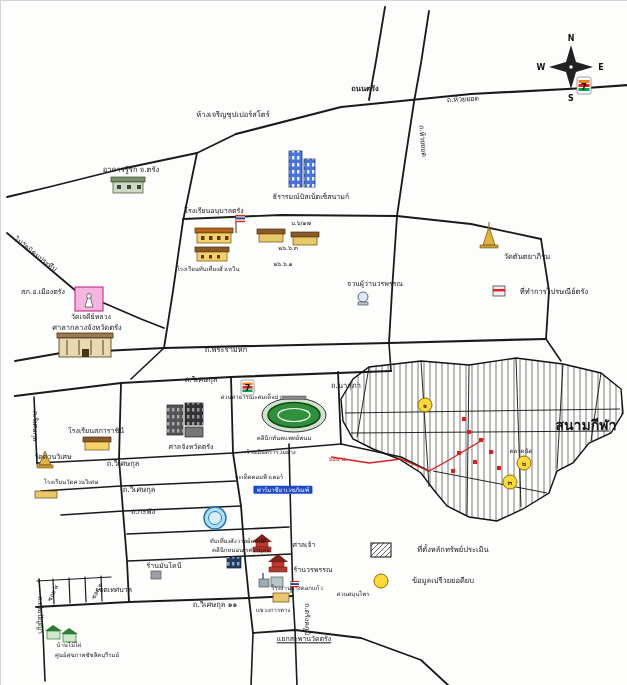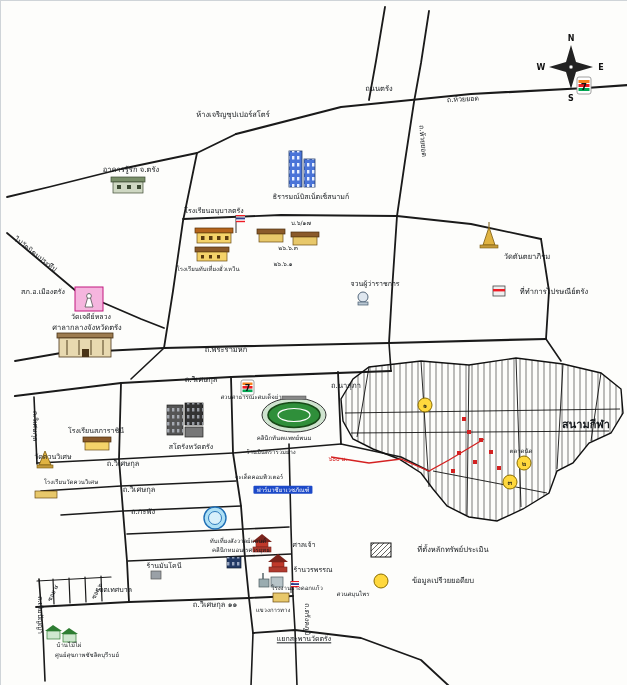--- a/index.html
+++ b/index.html
@@ -1,20 +1,20 @@
 <!DOCTYPE html>
 <html><head>
 <meta charset="utf-8">
 <style>
   html,body{margin:0;padding:0;background:#e8eaec;font-family:"DejaVu Sans","Liberation Sans",sans-serif;}
   .stage{position:relative;width:627px;height:685px;background:#fdfdfb;margin:0 auto;border:1px solid #cfd4d8;overflow:hidden;}
   .stage svg{position:absolute;left:0;top:0;}
   .lbl{position:absolute;transform:translate(-50%,-50%) rotate(var(--r,0deg));transform-origin:center;
        font-size:7px;color:#14181c;white-space:nowrap;line-height:1.05;text-align:center;}
-  .sm{font-size:6px;} .md{font-size:7.5px;} .lg{font-size:11px;font-weight:bold;text-align:center;}
+  .sm{font-size:6px;} .md{font-size:7.5px;} .lg{font-size:14px;font-weight:bold;text-align:center;}
   .underline{text-decoration:underline;}
   .red{color:#d42121;}
   .sign-blue{background:#1c49c8;color:#fff;padding:1px 3px;font-size:6px;border-radius:1px;}
   .svgt{font-family:"DejaVu Sans","Liberation Sans",sans-serif;fill:#111;}
 </style>
 </head>
 <body>
 
 <div class="stage">
 
@@ -297,46 +297,46 @@
   </g>
 
   <g>
     <rect x="370" y="542" width="20" height="14" fill="url(#diag)" stroke="#111" stroke-width="1"></rect>
   </g>
   <g>
     <circle cx="380" cy="580" r="7" fill="#ffd83d" stroke="#8a6d00" stroke-width="1"></circle>
   </g>
 </svg>
 
-<div class="lbl md" style="left:378px;top:88px;">ถนนตรัง</div>
+<div class="lbl md" style="left:364px;top:88px;font-weight:bold;">ถนนตรัง</div>
 <div class="lbl" style="left:462px;top:99px;--r:-3deg;">ถ.ห้วยยอด</div>
 <div class="lbl" style="left:421px;top:140px;--r:85deg;">ถ.ห้วยยอด</div>
 <div class="lbl md" style="left:232px;top:114px;">ห้างเจริญซุปเปอร์สโตร์</div>
 <div class="lbl md" style="left:130px;top:169px;">อาคารรู้รัก จ.ตรัง</div>
 <div class="lbl" style="left:310px;top:197px;">ธิรารมณ์บิสเน็ตเซ็สนามก์</div>
 <div class="lbl" style="left:213px;top:211px;">โรงเรียนอนุบาลตรัง</div>
 <div class="lbl sm" style="left:300px;top:222px;">บ.๖/๑๗</div>
 <div class="lbl sm" style="left:287px;top:247px;">๒๖.๖.๓</div>
 <div class="lbl sm" style="left:282px;top:263px;">๒๖.๖.๑</div>
 <div class="lbl md" style="left:526px;top:256px;">วัดตันตยาภิรม</div>
 <div class="lbl sm" style="left:207px;top:268px;">โรงเรียนทับเที่ยงฮั่วเหวิน</div>
 <div class="lbl" style="left:34px;top:254px;--r:38deg;">ไปวัดนิคมประทีป</div>
 <div class="lbl" style="left:42px;top:292px;">สภ.อ.เมืองตรัง</div>
 <div class="lbl" style="left:90px;top:317px;">วัดเจดีย์หลวง</div>
-<div class="lbl" style="left:374px;top:284px;">จวนผู้ว่าราชการ</div>
+<div class="lbl" style="left:374px;top:284px;">จวนผู้ว่านวรพรรณ</div>
 <div class="lbl md" style="left:553px;top:291px;">ที่ทำการไปรษณีย์ตรัง</div>
 <div class="lbl md" style="left:86px;top:327px;">ศาลากลางจังหวัดตรัง</div>
 <div class="lbl md" style="left:225px;top:349px;">ถ.พระรามหก</div>
 <div class="lbl md" style="left:200px;top:379px;">ถ.วิเศษกุล</div>
 <div class="lbl sm" style="left:250px;top:396px;">สวนสาธารณะสมเด็จย่า</div>
 <div class="lbl md" style="left:345px;top:385px;">ถ.นาสุภา</div>
 <div class="lbl lg" style="left:585px;top:424px;">สนามกีฬา</div>
 <div class="lbl" style="left:33px;top:425px;--r:90deg;">ถ.วิเศษกุล</div>
 <div class="lbl" style="left:95px;top:431px;">โรงเรียนสภาราชินี</div>
-<div class="lbl" style="left:190px;top:447px;">สโตรังหวัดตรัง</div>
+<div class="lbl" style="left:190px;top:447px;">ศาลจังหวัดตรัง</div>
 <div class="lbl sm" style="left:283px;top:437px;">คลินิกทันตแพทย์พนม</div>
 <div class="lbl sm" style="left:270px;top:451px;">ร้านมินตรารวมยาง</div>
 <div class="lbl sm red" style="left:337px;top:458px;">๖๐๐ ม.</div>
 <div class="lbl sm" style="left:520px;top:450px;">ตลาดนัด</div>
 <div class="lbl" style="left:52px;top:457px;">วัดควนวิเศษ</div>
 <div class="lbl md" style="left:122px;top:463px;">ถ.วิเศษกุล</div>
 <div class="lbl sm" style="left:70px;top:481px;">โรงเรียนวัดควนวิเศษ</div>
 <div class="lbl md" style="left:138px;top:489px;">ถ.วิเศษกุล</div>
 <div class="lbl sm" style="left:258px;top:476px;">จะเด็ดคอมพิวเตอร์</div>
 <div class="lbl sign-blue" style="left:282px;top:489px;">ฟาร์มาซียาเวชภัณฑ์</div>

